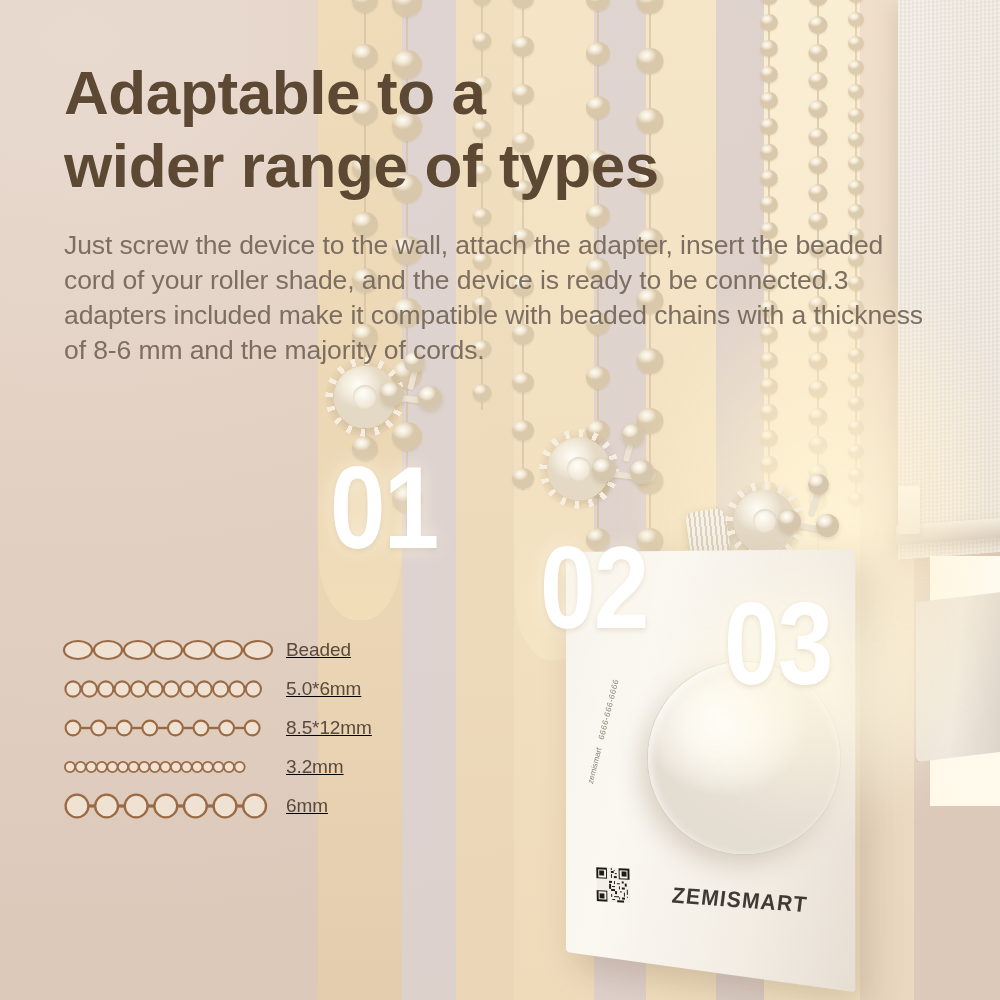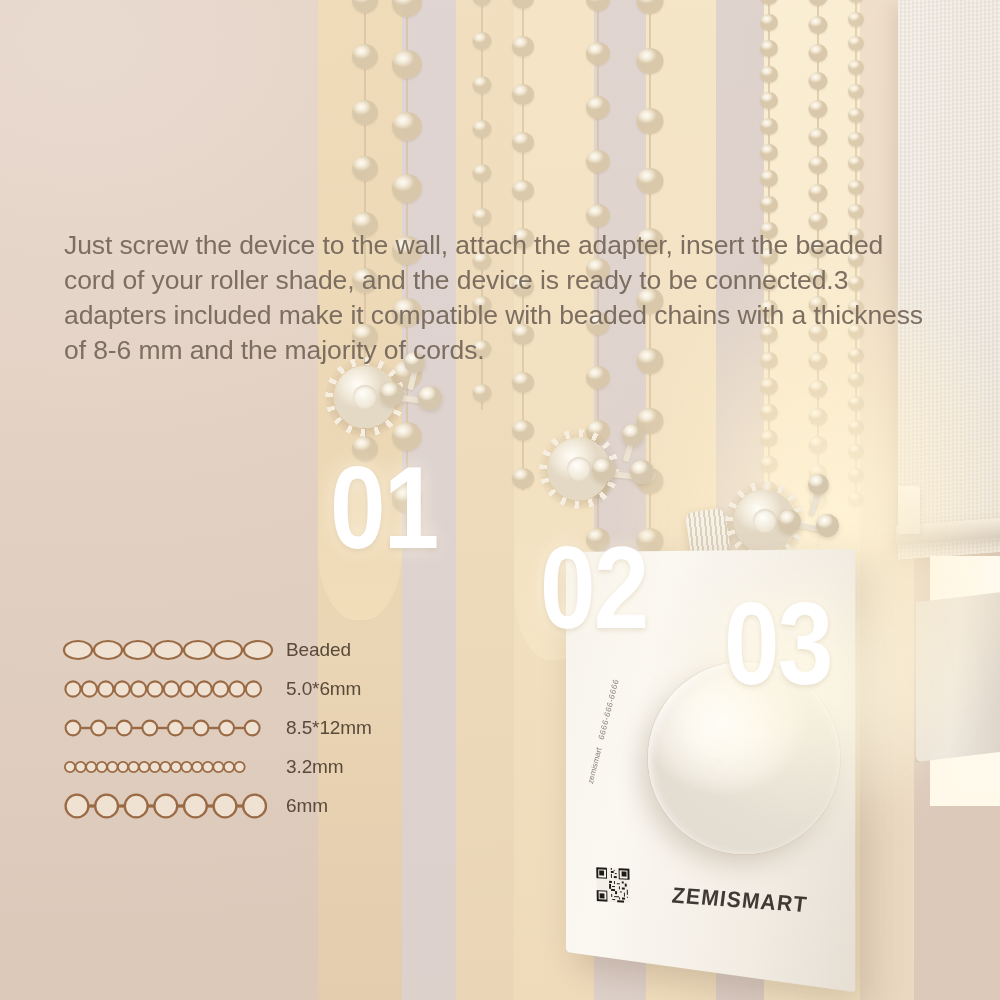--- a/index.html
+++ b/index.html
@@ -232,21 +232,21 @@
     letter-spacing:-.1px;
   }
 
   
   .legend { position:absolute; left:62px; top:630px; width:360px; }
   .legend-title {
     font-size:21.5px; font-weight:700; color:#4e3b2b; letter-spacing:-.2px;
     margin-bottom:22px;
   }
   .legend-row {
-    display:flex; align-items:center; height:39px; margin-bottom:0px;
+    display:flex; align-items:center; height:39px; margin-bottom:0px;text-decoration:underline;
   }
   .legend-art { width:216px; flex:0 0 216px; height:30px; display:flex; align-items:center; }
   .legend-label {
     font-size:19px; color:#5a4a3b; font-weight:400; letter-spacing:-.1px;
     padding-left:8px;
   }
 </style>
 </head>
 <body>
 
@@ -514,20 +514,24 @@
   </div>
 
   <div class="brand">ZEMISMART</div>
 
   <div class="glow-soft"></div>
 
   <div class="step s1">01</div>
   <div class="step s2">02</div>
   <div class="step s3">03</div>
 
+  <div class="headline">
+    <span>Adaptable to a</span>
+    <span>wider range of types</span>
+  </div>
 
   <div class="body-copy">Just screw the device to the wall, attach the adapter, insert the beaded cord of your roller shade, and the device is ready to be connected.3 adapters included make it compatible with beaded chains with a thickness of 8-6 mm and the majority of cords.</div>
 
   <div class="legend">
     <div id="legend-rows">
         <div class="legend-row">
           <div class="legend-art">
             <svg width="216" height="30" viewBox="0 0 216 30" aria-hidden="true">
               <rect x="28" y="13.5" width="6" height="3" fill="#9a6a45"></rect>
               <rect x="58" y="13.5" width="6" height="3" fill="#9a6a45"></rect>

